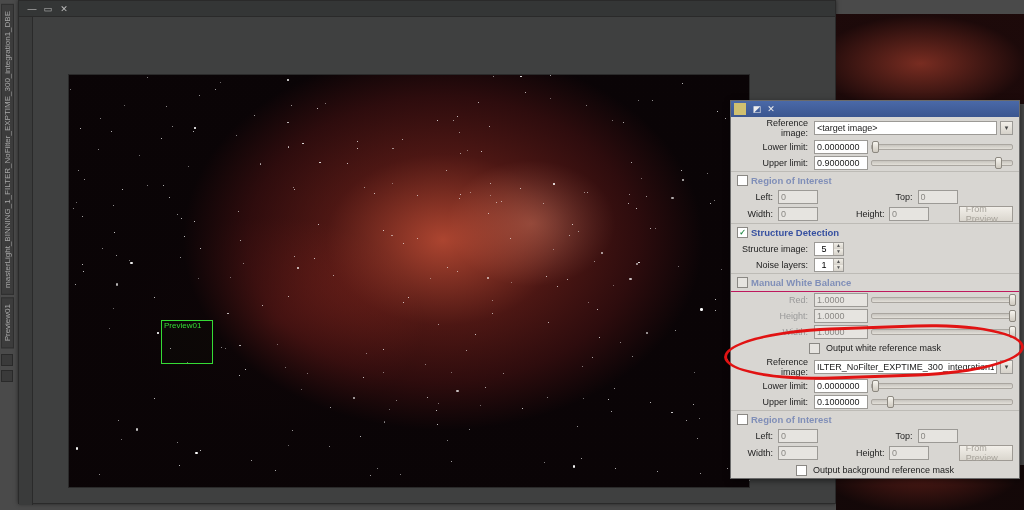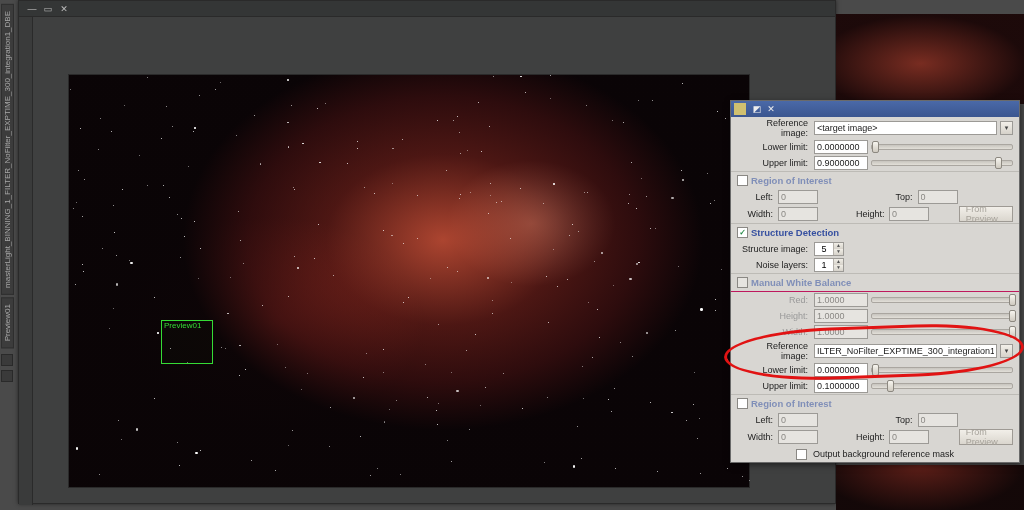--- a/index.html
+++ b/index.html
@@ -653,20 +653,24 @@
           <div class="thumb" style="left:98%"></div>
         </div>
     </div>
     <div class="row disabled">
       <span class="lbl">Width:</span>
       <input type="text" class="num" value="1.0000" style="">
       <div class="slider">
           <div class="thumb" style="left:98%"></div>
         </div>
     </div>
+    <div class="row disabled" style="justify-content:center;">
+      <span class="cbx disabled"></span>
+      <span>Output white reference mask</span>
+    </div>
 
     <div class="row">
       <span class="lbl">Reference image:</span>
       <input type="text" class="wide" value="ILTER_NoFilter_EXPTIME_300_integration1_DBE-&gt;Preview01" style="">
       <span class="dd">▾</span>
     </div>
     <div class="row">
       <span class="lbl">Lower limit:</span>
       <input type="text" class="num" value="0.0000000" style="">
       <div class="slider">

